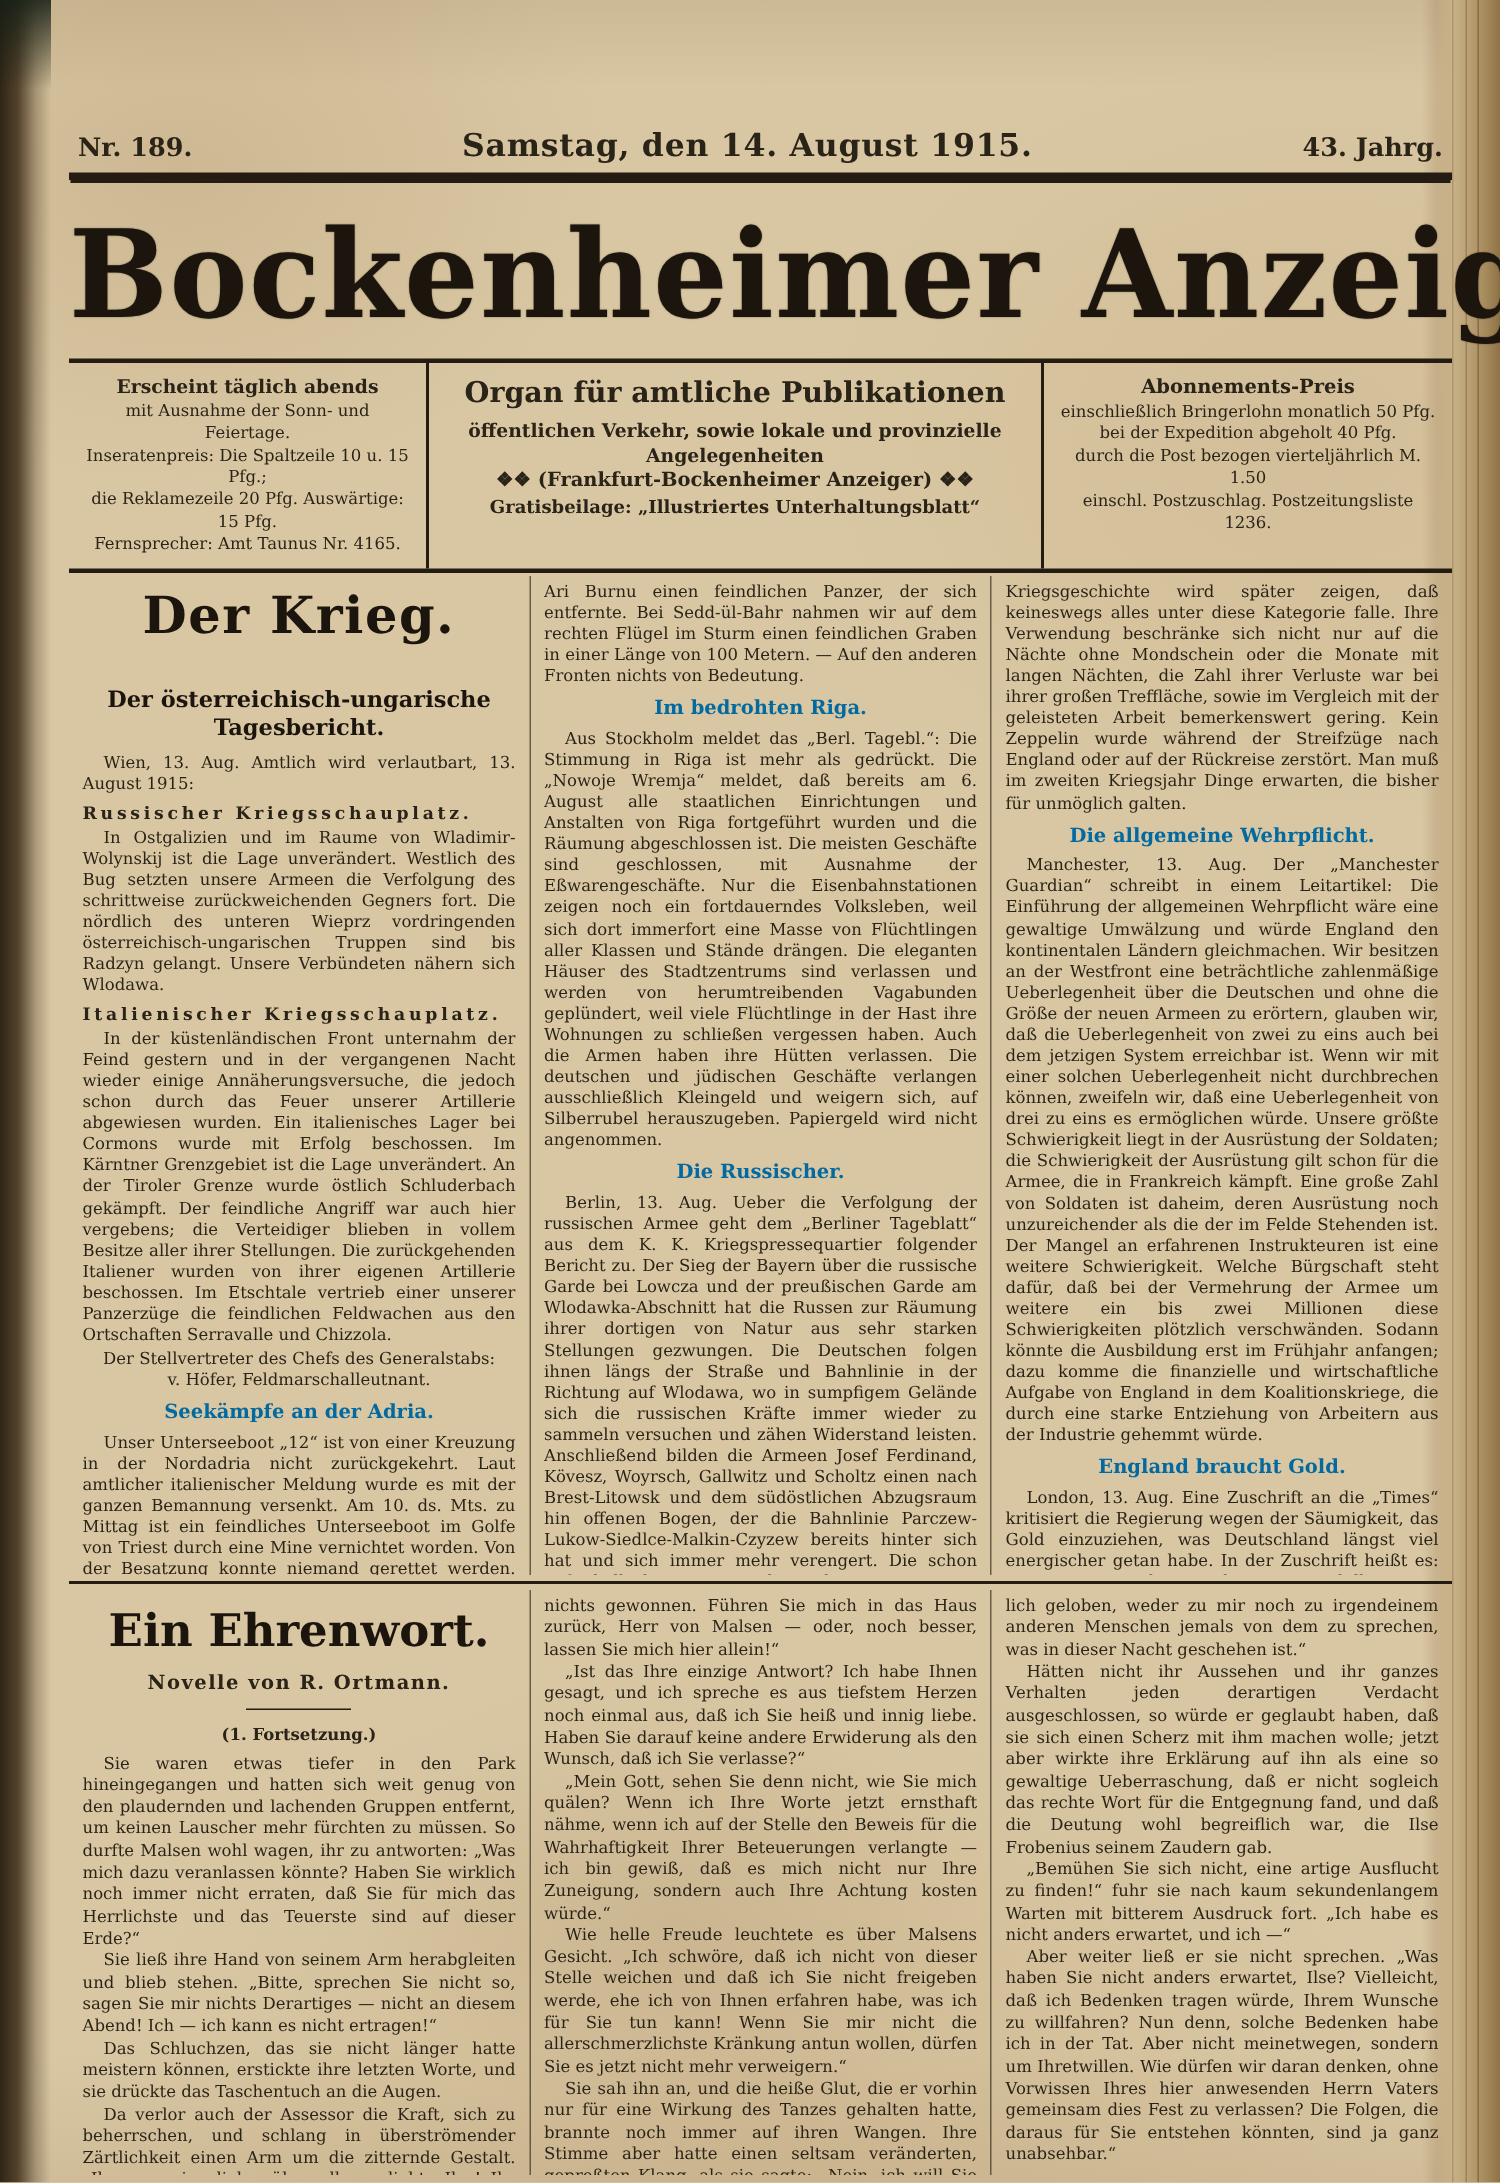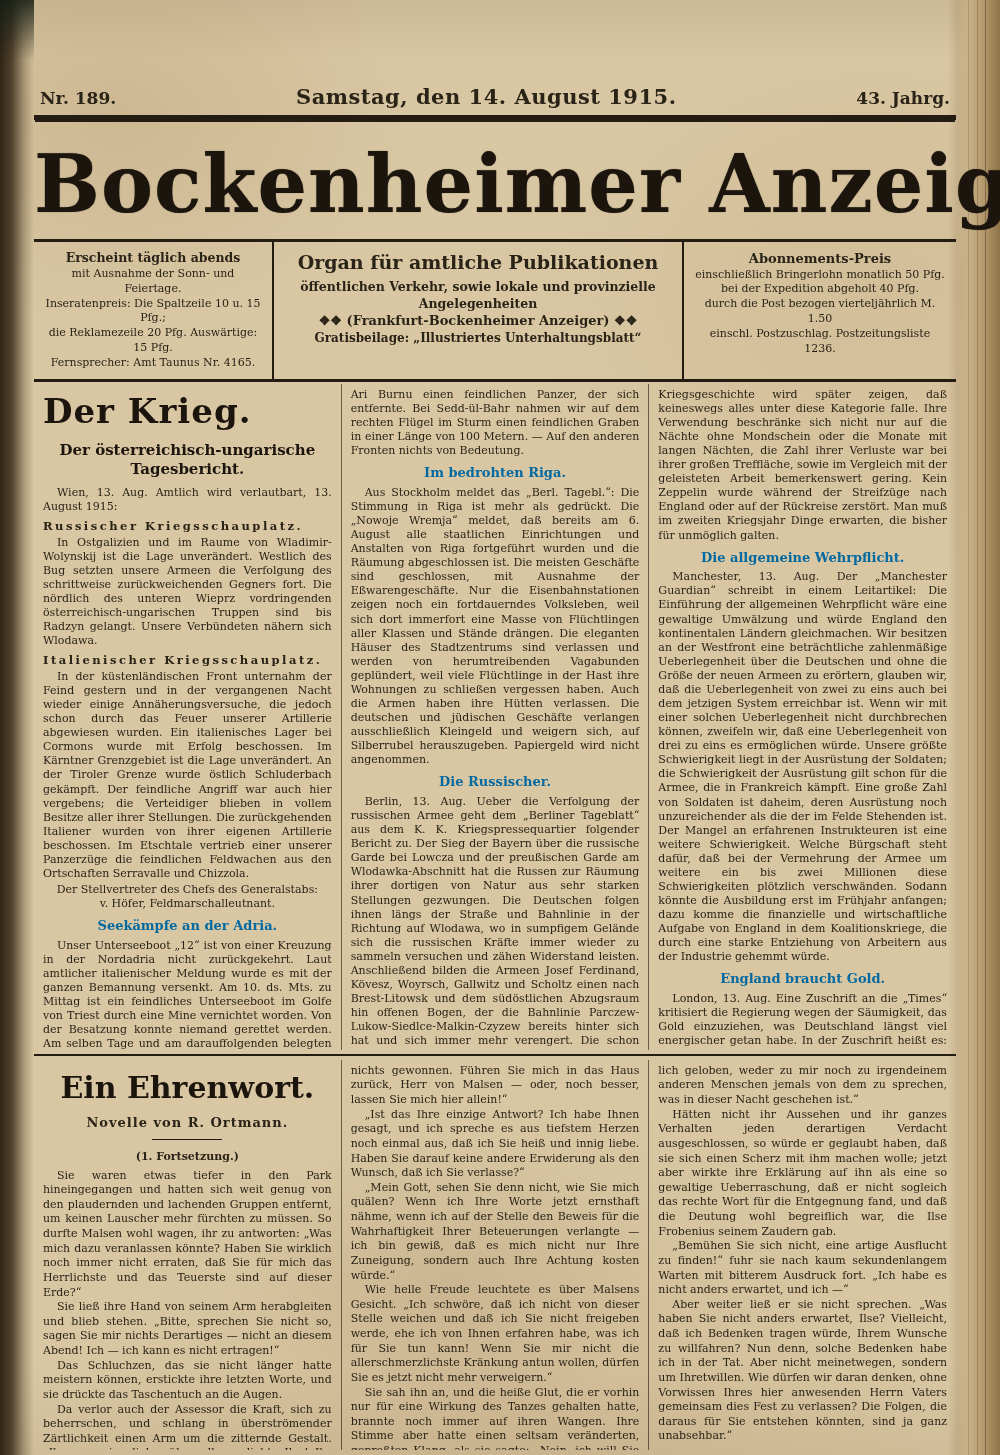--- a/index.html
+++ b/index.html
@@ -29,21 +29,21 @@
   }
   .page-edges{
     position:absolute;right:0;top:0;bottom:0;width:52px;pointer-events:none;
     background:linear-gradient(90deg, rgba(0,0,0,0) 0%, rgba(150,120,80,.25) 18%, #c8b187 40%, #b89e72 62%, #a78c5e 80%, #8f7347 100%);
   }
   .page-edges::before{
     content:"";position:absolute;right:14px;top:0;bottom:0;width:1px;background:rgba(90,70,45,.5);
     box-shadow:-8px 0 0 rgba(90,70,45,.35), -17px 0 0 rgba(90,70,45,.25);
   }
   .sheet{
-    position:absolute;left:34px;top:0;width:922px;height:1455px;
+    position:absolute;left:46px;top:0;width:922px;height:1455px;
   }
 
   
   .topline{
     display:flex;justify-content:space-between;align-items:baseline;
     padding:84px 6px 6px 6px;font-weight:bold;
   }
   .topline .issue{font-size:17px;}
   .topline .date{font-size:21px;letter-spacing:.5px;}
   .topline .year{font-size:17px;}
@@ -72,21 +72,21 @@
   .info-center .line:nth-child(3){font-weight:bold;font-size:13px;}
   .info-center .line:nth-child(4){font-weight:bold;font-size:12px;}
   .info-right .line:first-child{font-weight:bold;font-size:13px;}
 
   
   .news{display:flex;height:666px;overflow:hidden;margin-top:2px;}
   .col{flex:1;padding:4px 9px 0 9px;overflow:hidden;font-size:11px;line-height:1.28;text-align:justify;}
   .col + .col{border-left:1px solid rgba(45,35,22,.65);}
 
   .art-headline{
-    font-size:34px;font-weight:bold;margin:2px 0 8px 0;
+    text-align:center;font-size:34px;font-weight:bold;margin:2px 0 24px 0;
     color:#1c150e;letter-spacing:1px;
   }
   .art-subhead{
     text-align:center;font-weight:bold;font-size:13px;margin:7px 0 4px 0;color:#0369a1;
   }
   .art-tagesbericht{
     text-align:center;font-weight:bold;font-size:15px;margin:0 0 6px 0;color:#1c150e;
   }
   .art-spacedhead{
     font-weight:bold;letter-spacing:2.5px;font-size:11.5px;margin:5px 0 2px 0;

